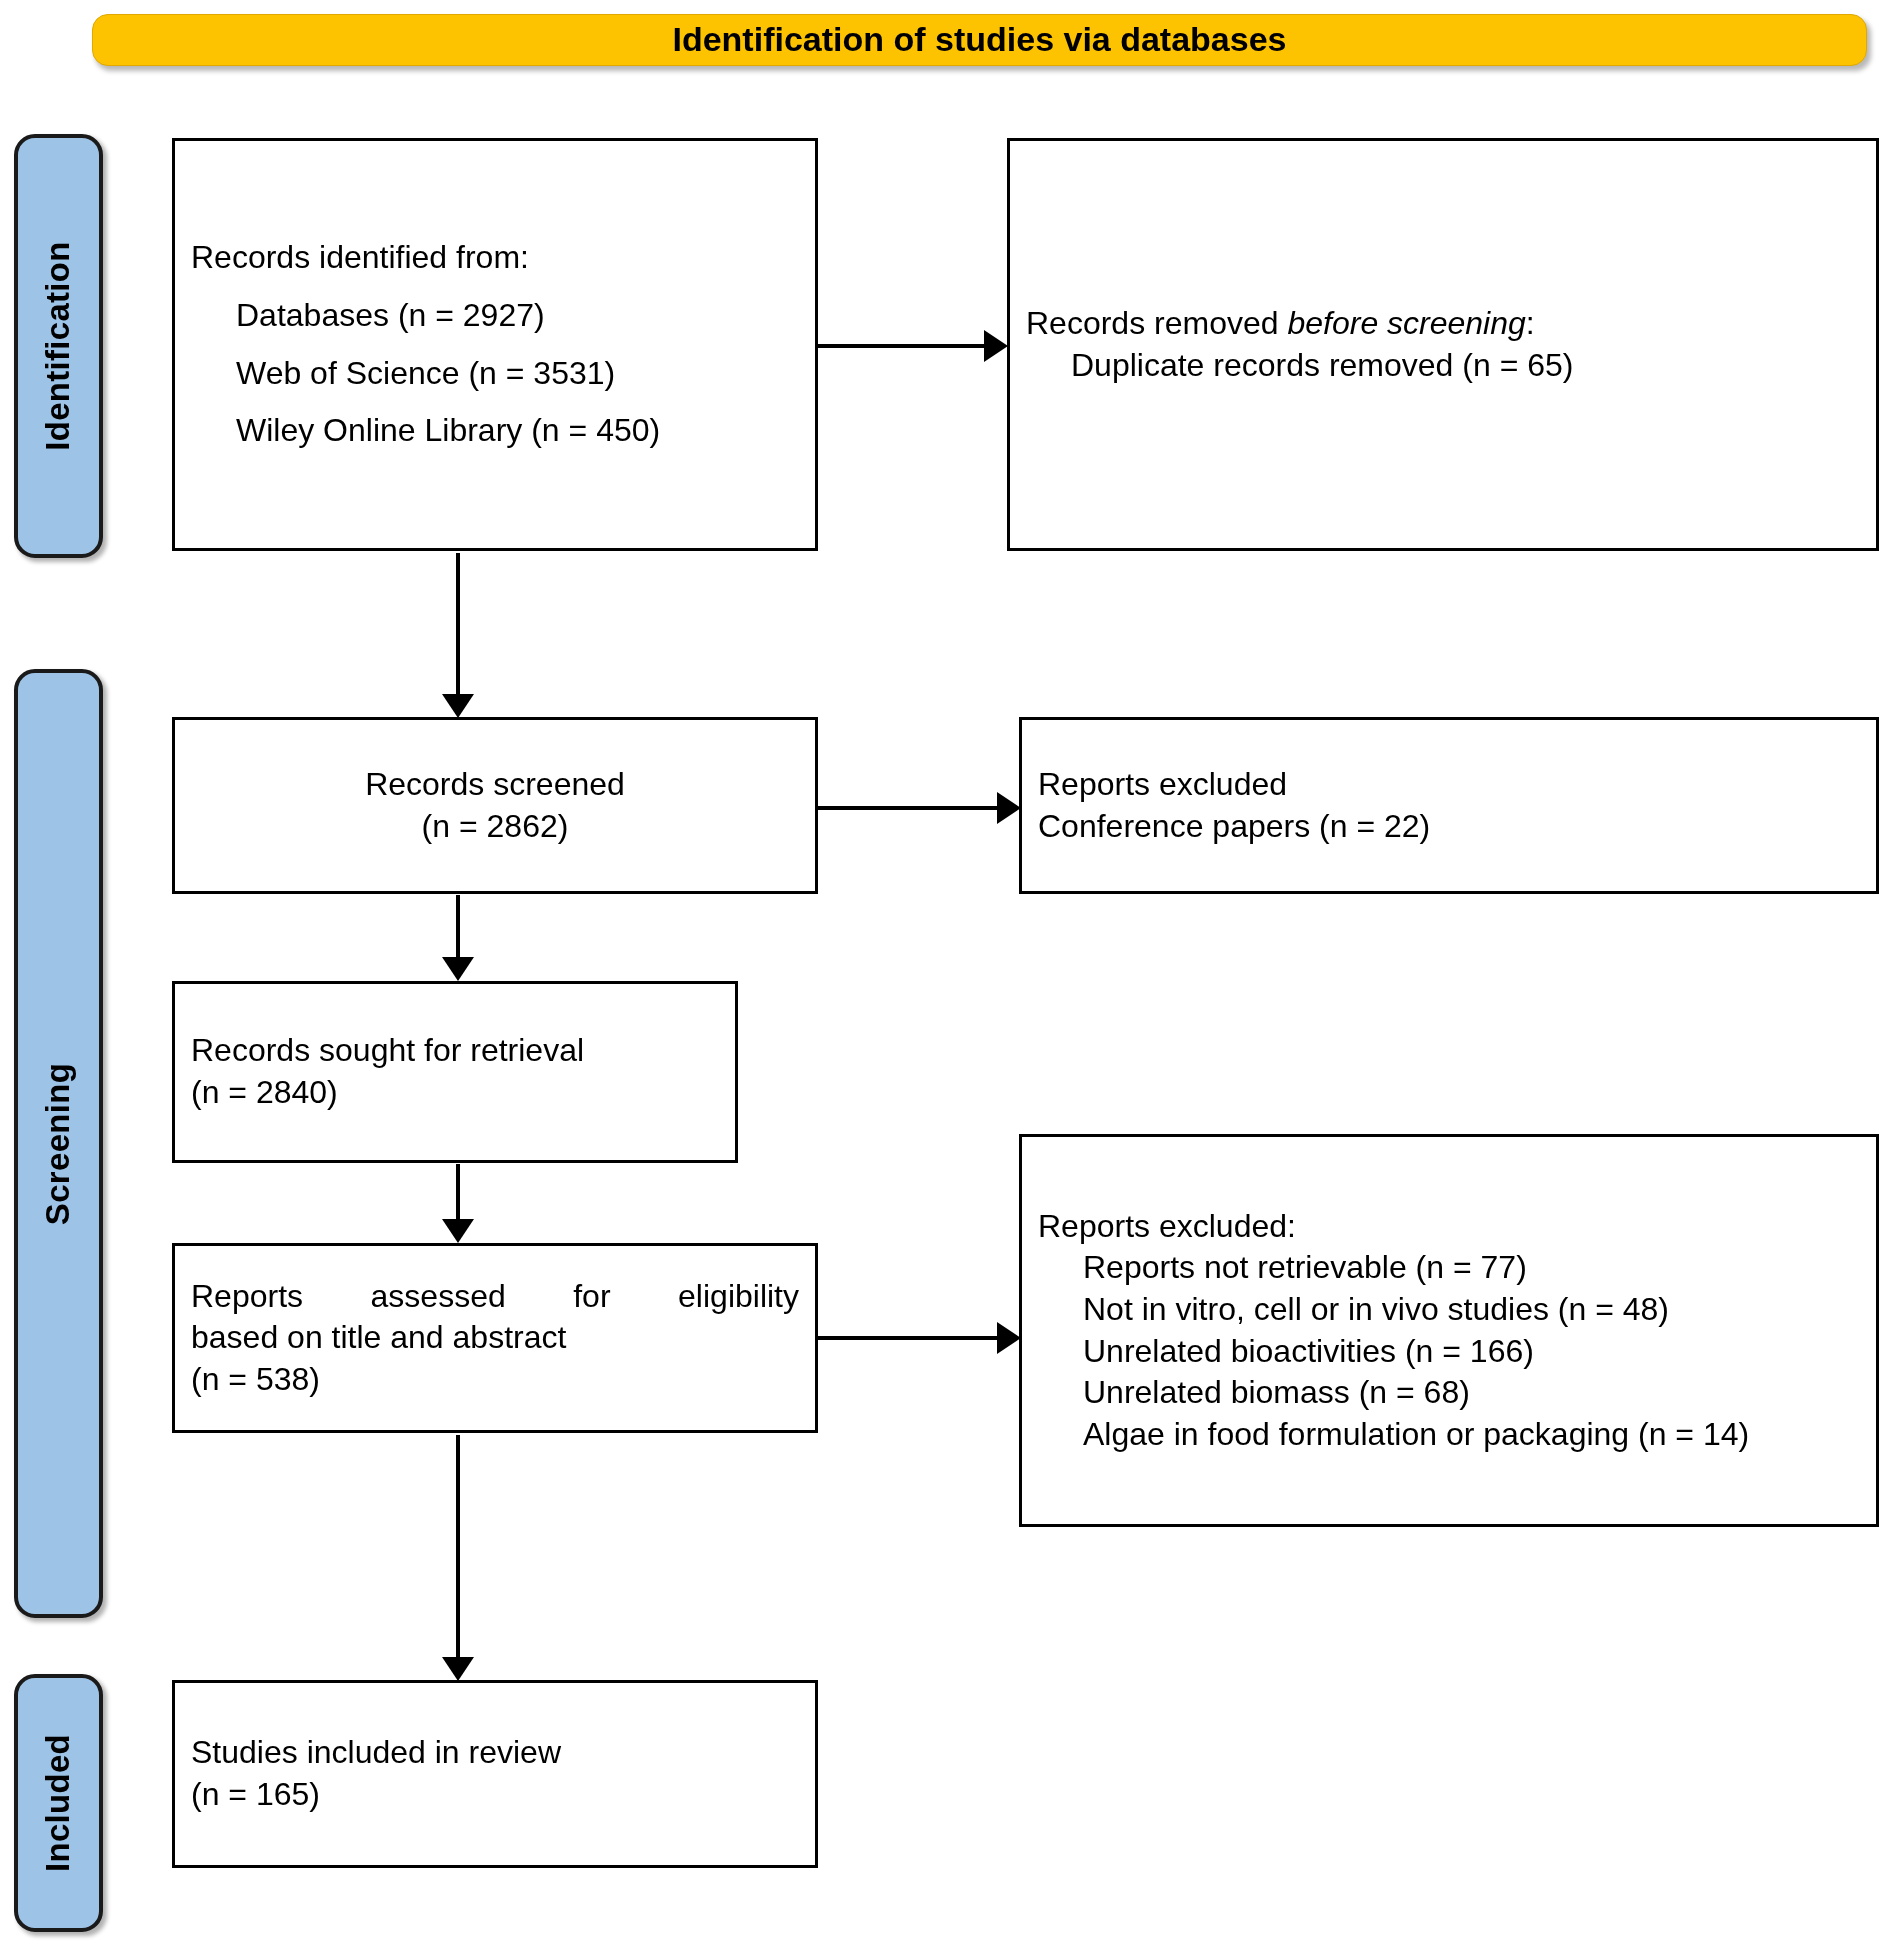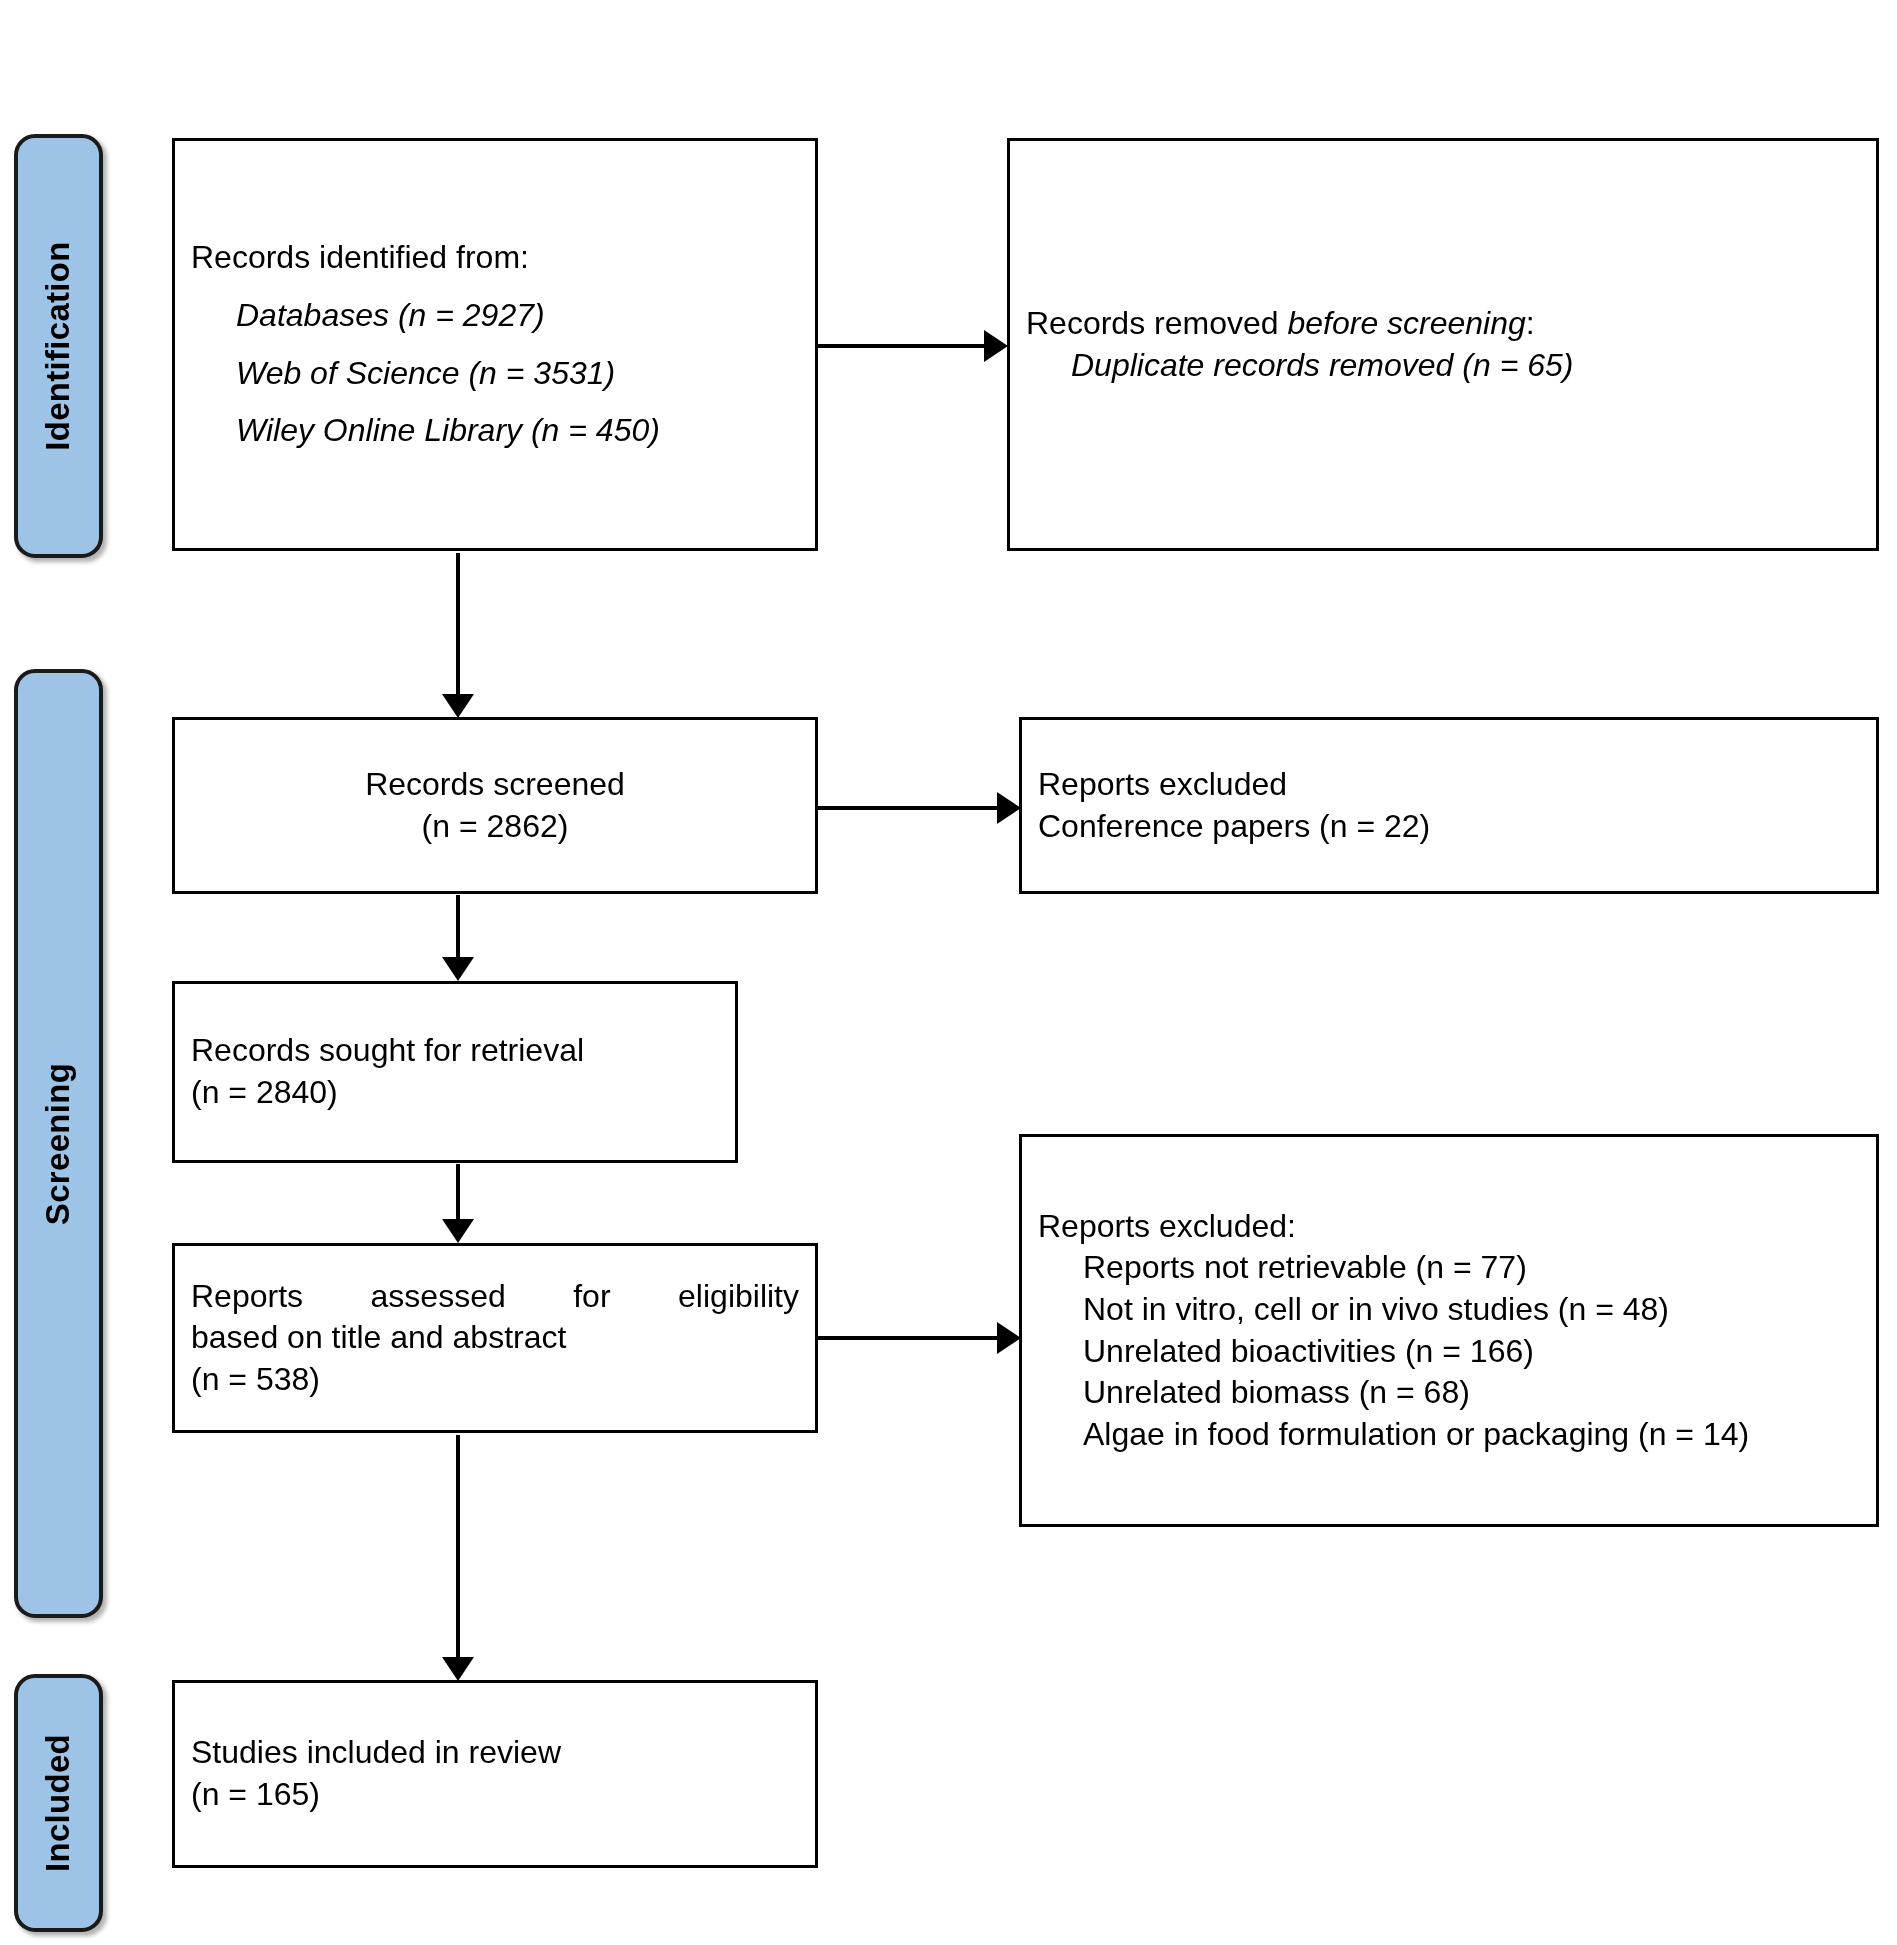--- a/index.html
+++ b/index.html
@@ -70,21 +70,21 @@
     padding: 0 16px;
   }
   .flow-box .line {
     font-size: 32px;
     line-height: 1.30;
     color: #000000;
     white-space: pre-wrap;
   }
   .flow-box.align-center { align-items: center; text-align: center; }
   .flow-box.align-left   { align-items: flex-start; text-align: left; }
-  .flow-box .line.indent  { padding-left: 45px; font-style: italic; }
+  .flow-box .line.indent  { padding-left: 45px; }
   .flow-box .line.justify {
     text-align: justify;
     text-align-last: justify;
     width: 100%;
   }
   .flow-box .line.hang {
     padding-left: 45px;
     text-indent: 0px;
   }
   em.it { font-style: italic; }
@@ -128,20 +128,23 @@
     border-top: 16px solid transparent;
     border-bottom: 16px solid transparent;
     border-left: 24.6px solid #000000;
   }
 </style>
 </head>
 <body>
 
 <div id="page">
 
+  <div class="banner" style="left:92px; top:13.5px; width:1775px; height:52px;">
+    <span class="banner-label">Identification of studies via databases</span>
+  </div>
 
   <div class="phase-bar" style="left:13.5px; top:134px; width:89px; height:424px;">
     <span class="phase-label">Identification</span>
   </div>
 
   <div class="phase-bar" style="left:13.5px; top:669px; width:89px; height:949px;">
     <span class="phase-label">Screening</span>
   </div>
 
   <div class="phase-bar" style="left:13.5px; top:1674px; width:89px; height:258px;">

